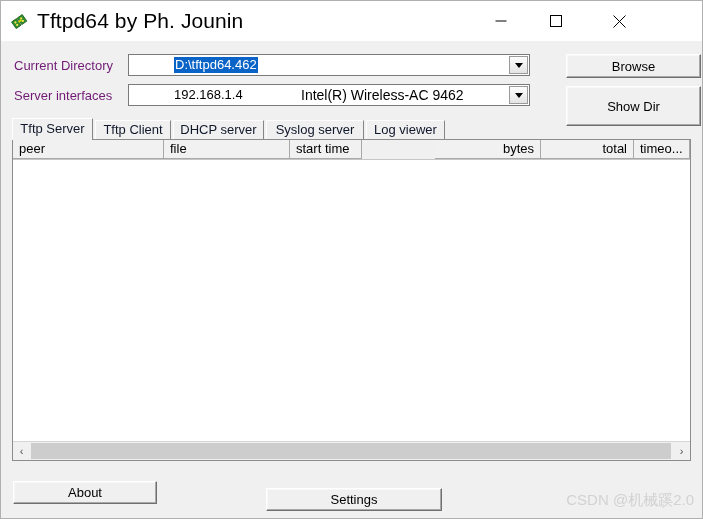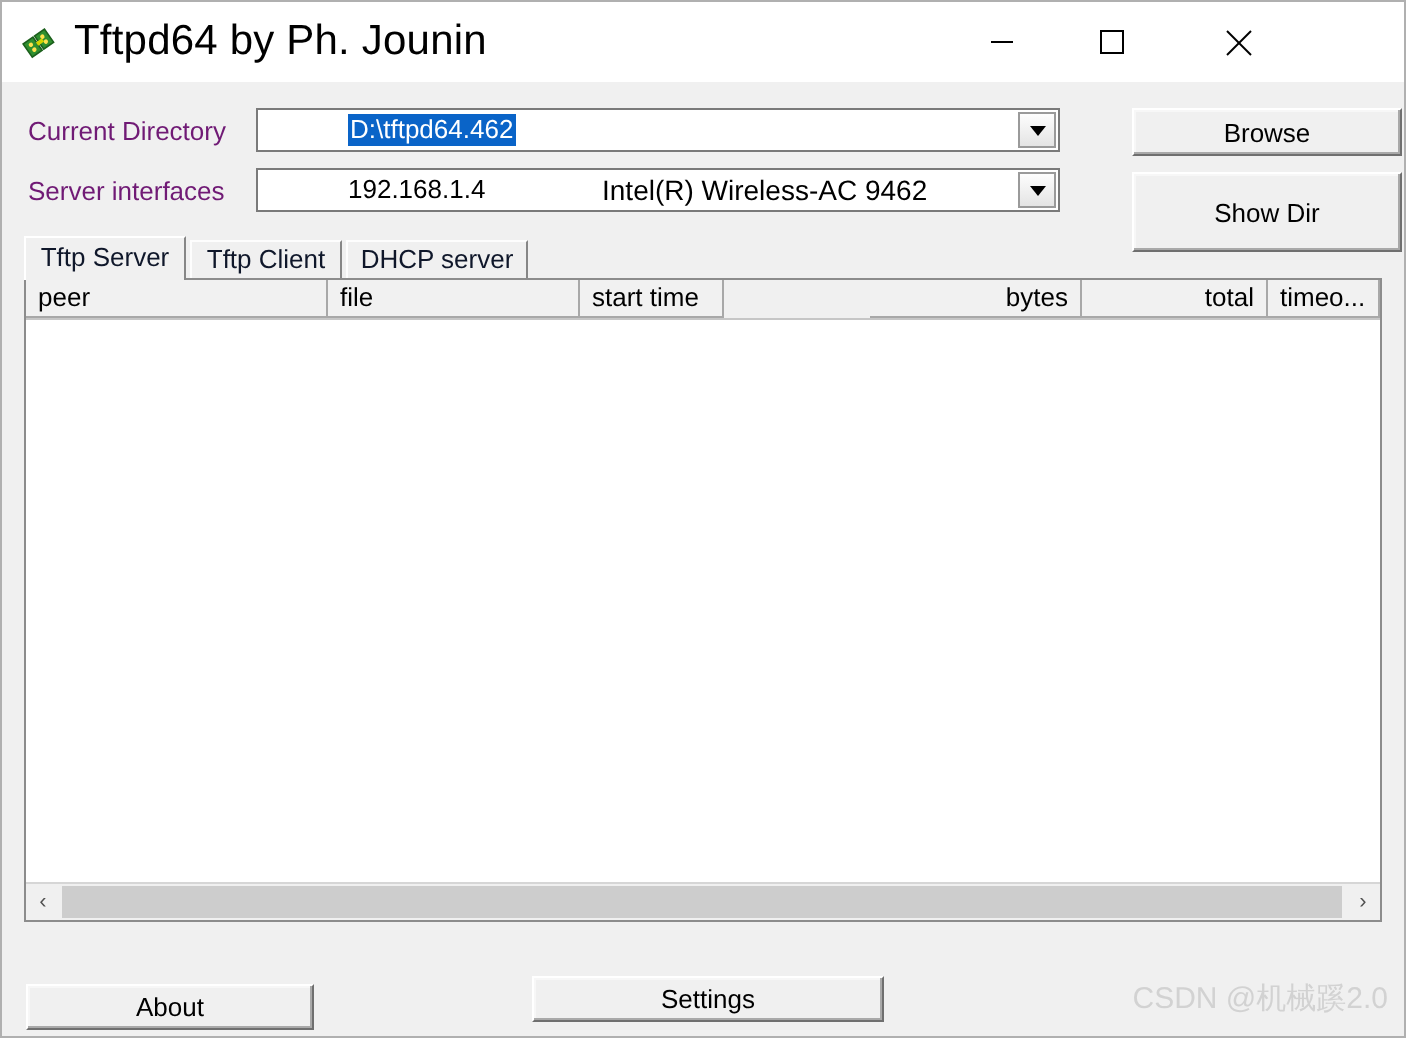--- a/index.html
+++ b/index.html
@@ -144,21 +144,21 @@
     text-align: center;
     cursor: default;
     padding: 0;
     line-height: 1;
     display: flex;
     align-items: center;
     justify-content: center;
   }
   #btn-browse  { left: 565px; top: 53px; width: 135px; height: 24px; }
   #btn-showdir { left: 565px; top: 85px; width: 135px; height: 40px; }
-  #btn-about    { left: 12px;  top: 491px; width: 144px; height: 23px; }
+  #btn-about    { left: 12px;  top: 480px; width: 144px; height: 23px; }
   #btn-settings { left: 265px; top: 487px; width: 176px; height: 23px; }
 
   
   #tab-strip {
     position: absolute;
     left: 11px; top: 117px;
     width: 679px;
     height: 21px;
   }
   .tab {
@@ -345,20 +345,22 @@
       <span class="tri"></span>
     </div>
   </div>
 
   <button class="btn" id="btn-showdir">Show Dir</button>
 
   <div id="tab-strip">
       <div class="tab active" style="left: 0px; width: 81px;">Tftp Server</div>
       <div class="tab" style="left: 83px; width: 76px;">Tftp Client</div>
       <div class="tab" style="left: 161px; width: 91px;">DHCP server</div>
+      <div class="tab" style="left: 254px; width: 98px;">Syslog server</div>
+      <div class="tab" style="left: 354px; width: 79px;">Log viewer</div>
     </div>
 
   <div id="list-view">
     <div id="list-header">
         <div class="col-head align-left" style="left: 0px; width: 151px;">peer</div>
         <div class="col-head align-left" style="left: 151px; width: 126px;">file</div>
         <div class="col-head align-left" style="left: 277px; width: 72px;">start time</div>
         <div class="col-head align-left" style="left: 332px; width: 73px; margin-top: 21px;">progress</div>
         <div class="col-head align-right" style="left: 422px; width: 106px;">bytes</div>
         <div class="col-head align-right" style="left: 528px; width: 93px;">total</div>

